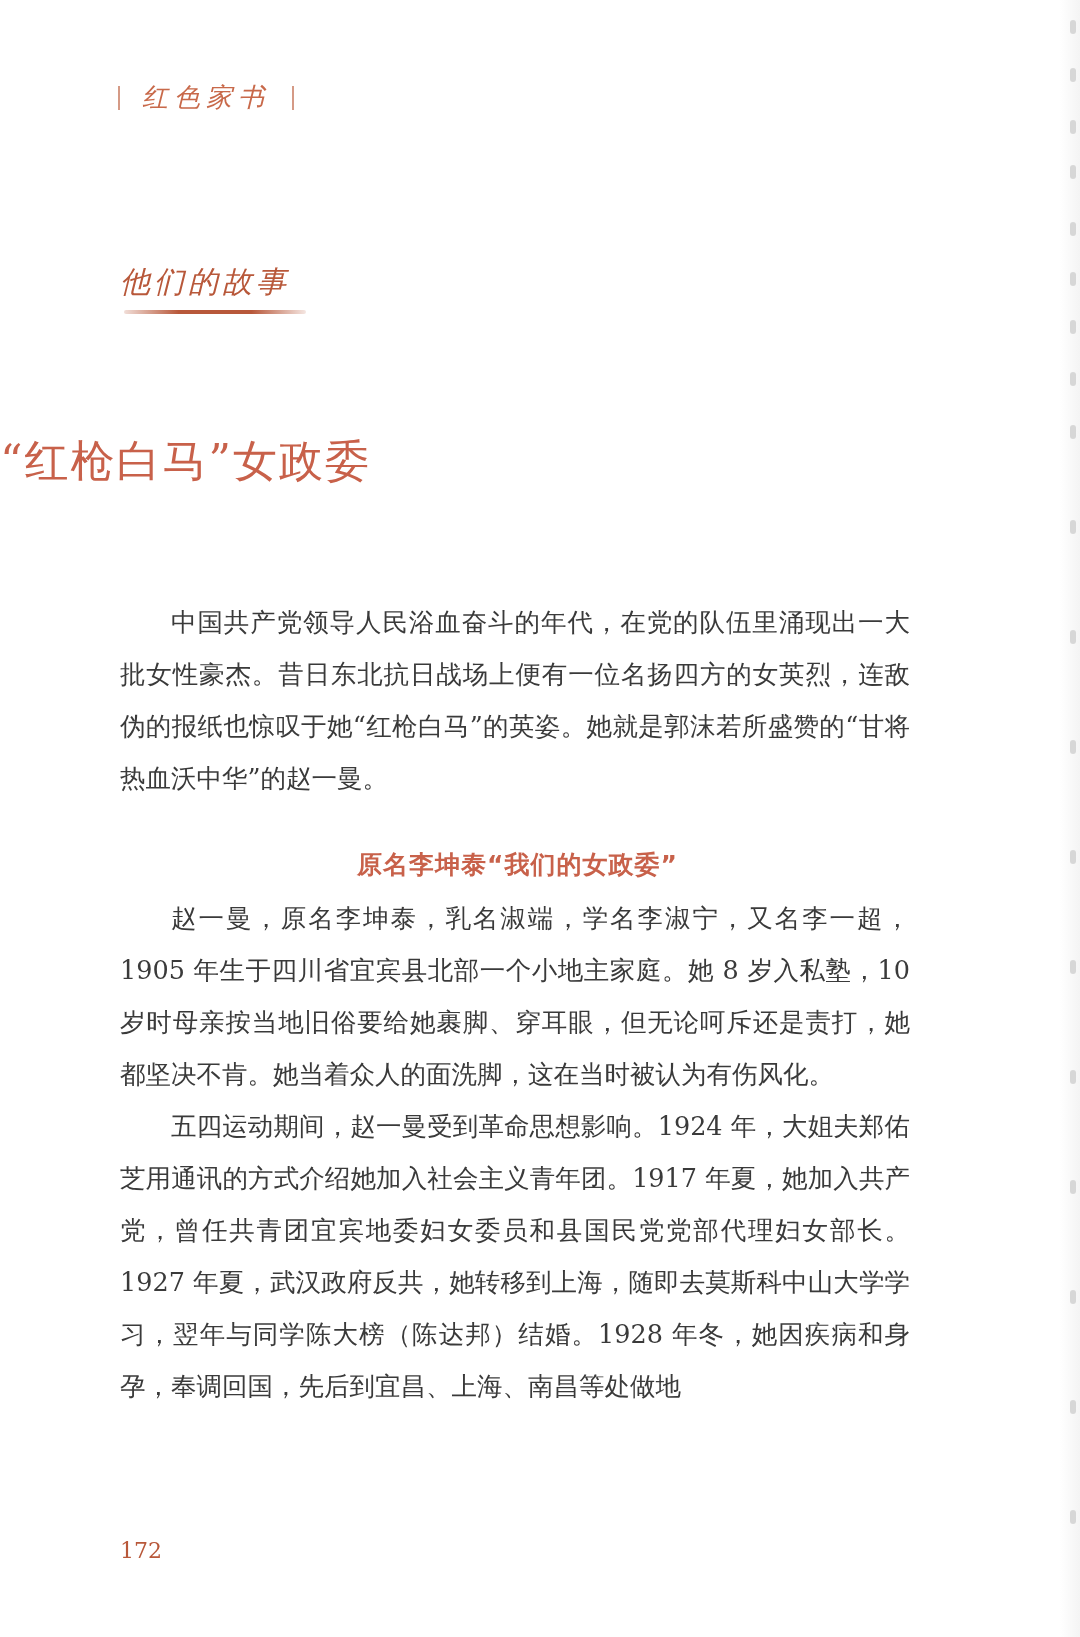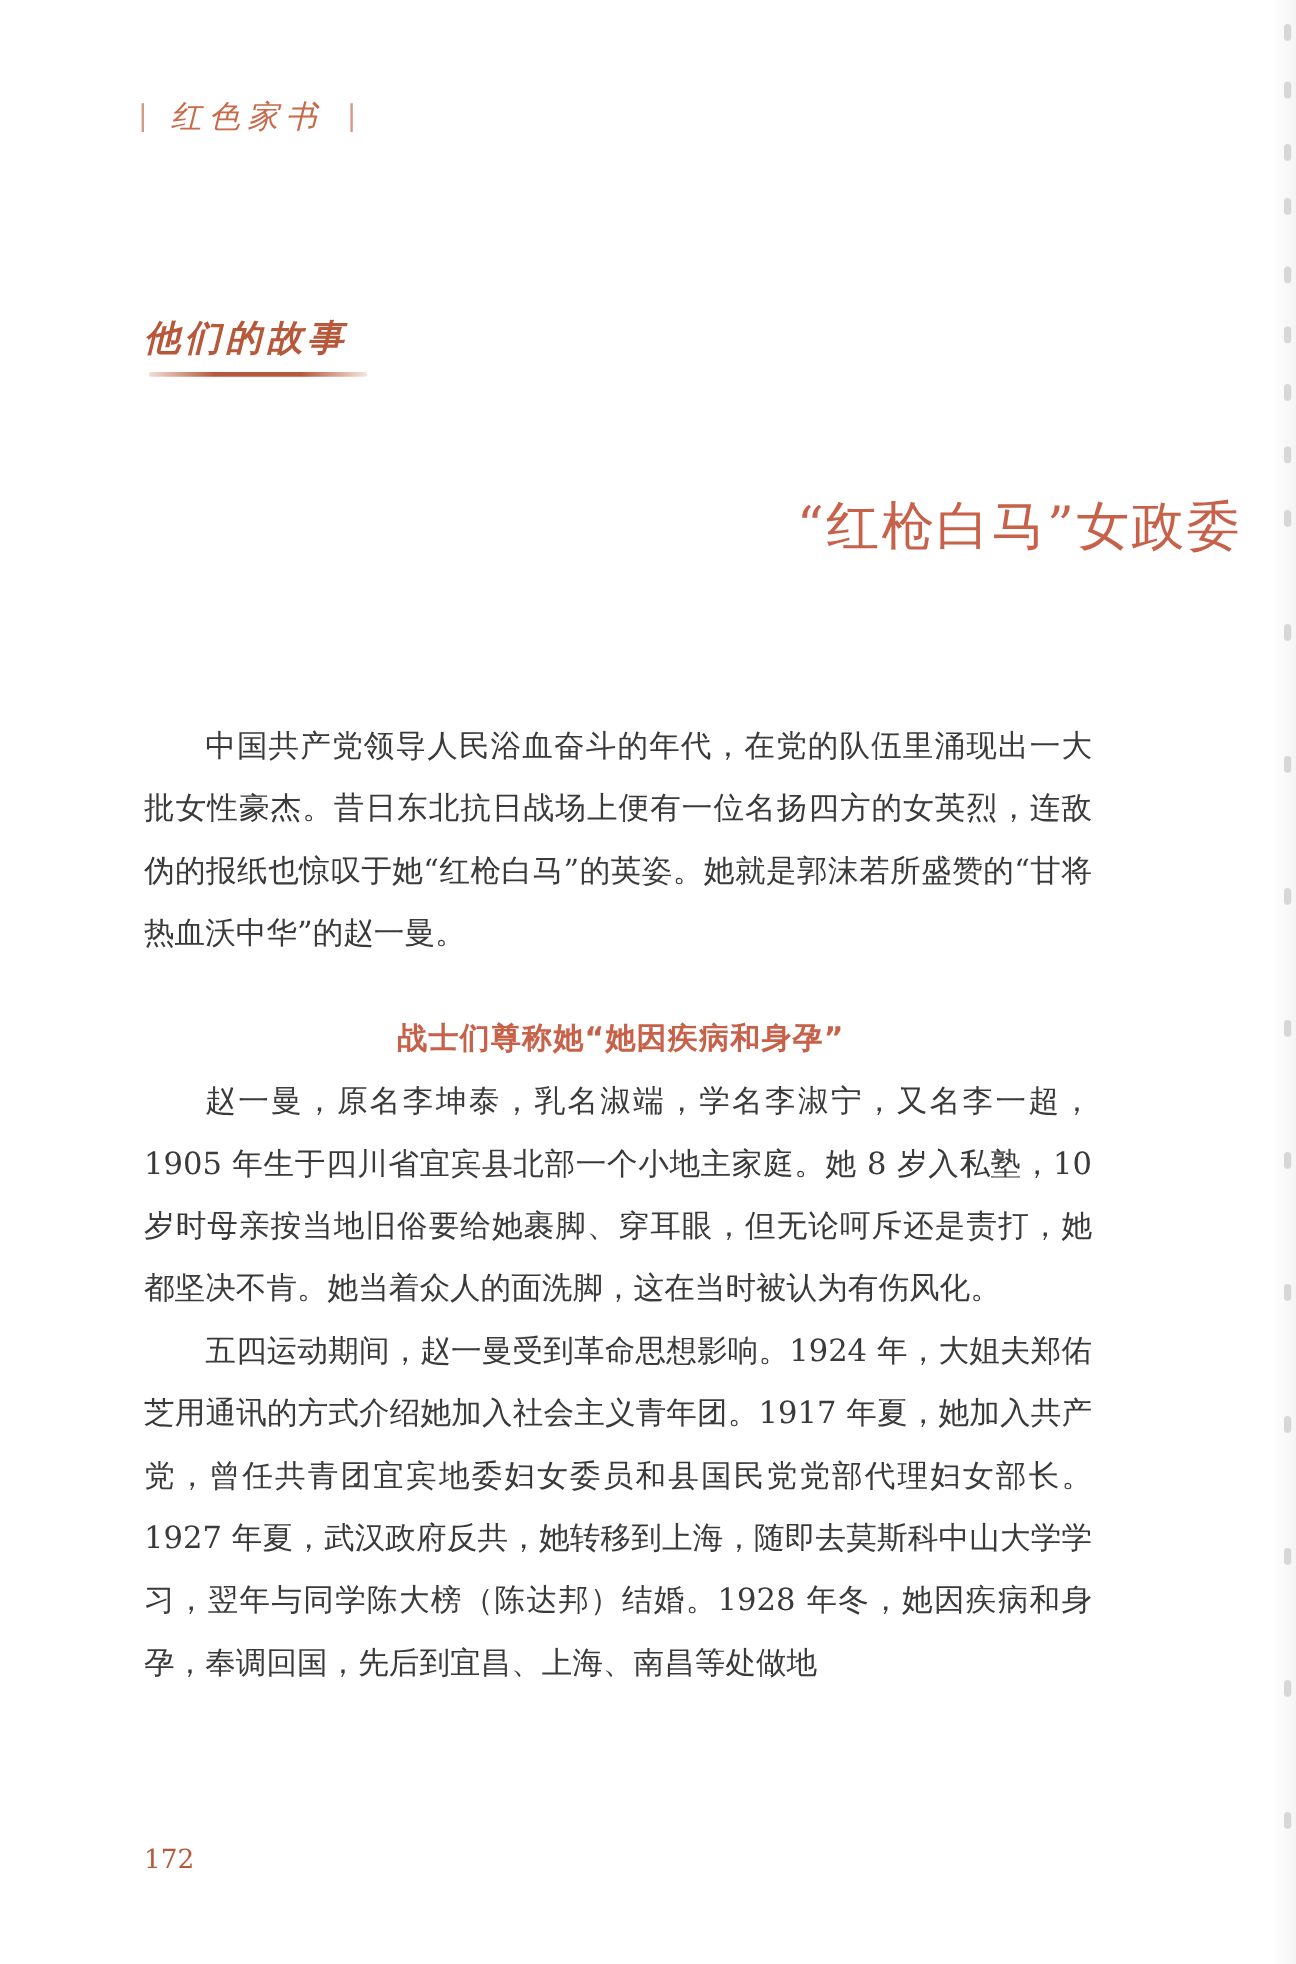--- a/index.html
+++ b/index.html
@@ -16,29 +16,29 @@
     background: #c9c9c9; opacity: 0.7;
   }
   .running-head {
     position: absolute; left: 118px; top: 80px; display: flex; align-items: center;
     color: #c8694a; font-size: 26px; font-style: italic; letter-spacing: 6px;
   }
   .running-head .bar { width: 2px; height: 24px; background: #d59a86; margin: 0 22px; }
   .running-head .bar.first { margin-left: 0; }
   .section-tag {
     position: absolute; left: 120px; top: 262px; color: #b8583a;
-    font-size: 30px; font-weight: bold; font-style: italic; letter-spacing: 4px;
+    font-size: 30px; font-weight: normal; font-style: italic; letter-spacing: 4px;
   }
   .section-underline {
     position: absolute; left: 124px; top: 310px; width: 182px; height: 4px;
     background: linear-gradient(to right, rgba(184,88,58,0.2), #b8583a 30%, #b8583a 70%, rgba(184,88,58,0.15));
     border-radius: 2px;
   }
   .title {
-    position: absolute; left: 0; width: 1035px; top: 409px; text-align: right;
+    position: absolute; left: 0; width: 1035px; top: 432px; text-align: left;
     color: #c8614a; font-size: 44px; font-weight: normal; letter-spacing: 2px;
   }
   .body-text {
     position: absolute; left: 120px; width: 790px; font-size: 25.5px; line-height: 52px;
     color: #3a3a3a; text-align: justify;
   }
   .body-text p { margin: 0; text-indent: 2em; }
   .subhead {
     position: absolute; left: 0; width: 1035px; top: 848px; text-align: center;
     color: #c8614a; font-family: "DejaVu Sans", "Liberation Sans", sans-serif;
@@ -81,20 +81,20 @@
 
 <div class="section-tag">他们的故事</div>
 <div class="section-underline"></div>
 
 <h1 class="title" style="margin:0">“红枪白马”女政委</h1>
 
 <div class="body-text" style="top:596px">
   <p>中国共产党领导人民浴血奋斗的年代，在党的队伍里涌现出一大批女性豪杰。昔日东北抗日战场上便有一位名扬四方的女英烈，连敌伪的报纸也惊叹于她“红枪白马”的英姿。她就是郭沫若所盛赞的“甘将热血沃中华”的赵一曼。</p>
 </div>
 
-<div class="subhead">战士们尊称她“她因疾病和身孕”</div>
+<div class="subhead">原名李坤泰“我们的女政委”</div>
 
 <div class="body-text" style="top:892px">
   <p>赵一曼，原名李坤泰，乳名淑端，学名李淑宁，又名李一超，1905 年生于四川省宜宾县北部一个小地主家庭。她 8 岁入私塾，10 岁时母亲按当地旧俗要给她裹脚、穿耳眼，但无论呵斥还是责打，她都坚决不肯。她当着众人的面洗脚，这在当时被认为有伤风化。</p>
   <p>五四运动期间，赵一曼受到革命思想影响。1924 年，大姐夫郑佑芝用通讯的方式介绍她加入社会主义青年团。1917 年夏，她加入共产党，曾任共青团宜宾地委妇女委员和县国民党党部代理妇女部长。1927 年夏，武汉政府反共，她转移到上海，随即去莫斯科中山大学学习，翌年与同学陈大榜（陈达邦）结婚。1928 年冬，她因疾病和身孕，奉调回国，先后到宜昌、上海、南昌等处做地</p>
 </div>
 
 <div class="folio">172</div>
 
 </body></html>

